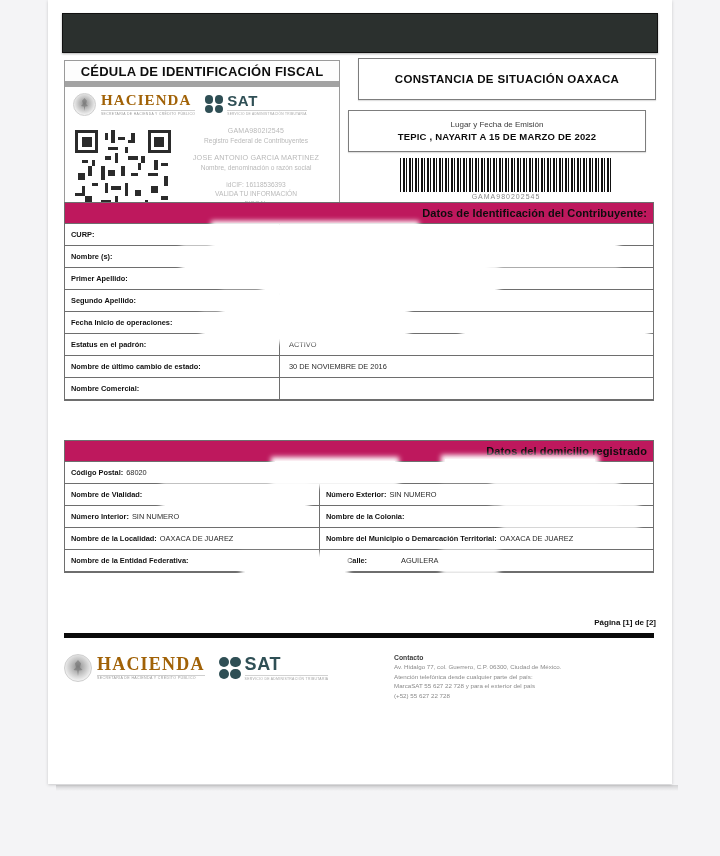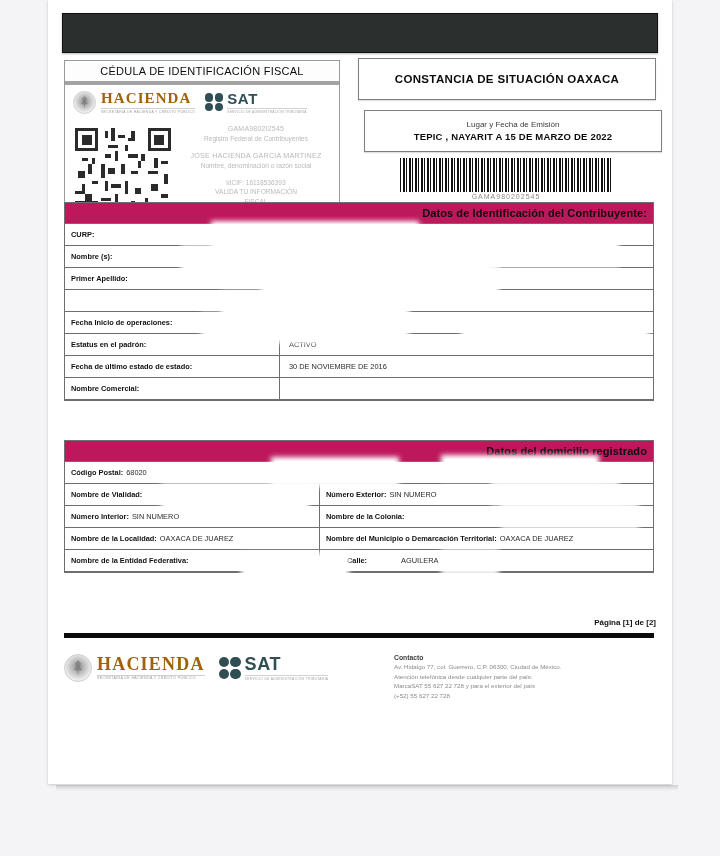--- a/index.html
+++ b/index.html
@@ -32,23 +32,23 @@
     border:1px solid #111;
     box-shadow:0 1px 2px rgba(0,0,0,.3);
   }
 
   
   .cedula{
     position:absolute;left:16px;top:60px;width:274px;height:195px;
     border:1px solid #9a9a9a;background:#fff;
   }
   .cedula-title{
-    height:20px;border-bottom:4px solid #a3a3a3;
+    height:20px;border-bottom:6px solid #a3a3a3;
     display:flex;align-items:center;justify-content:center;
-    font-size:11px;font-weight:normal;letter-spacing:.25px;color:#0d0d0d;
+    font-size:13px;font-weight:bold;letter-spacing:.25px;color:#0d0d0d;
     background:#fdfdfd;
   }
   .cedula-logos{
     display:flex;align-items:center;gap:10px;padding:6px 8px 2px 8px;
   }
   .cedula-body{
     display:flex;padding:2px 6px 4px 6px;gap:4px;
   }
   .qr-wrap{width:104px;display:flex;align-items:flex-start;justify-content:center;padding-top:2px;}
   .qr{width:96px;height:112px;opacity:.92;}
@@ -86,21 +86,21 @@
     border-top:.5px solid #d2d2d2;padding-top:1.5px;white-space:nowrap;}
 
   
   .hdr-box{
     position:absolute;border:1px solid #7d7d7d;background:#fff;
     display:flex;flex-direction:column;align-items:center;justify-content:center;
     box-shadow:0 1px 1px rgba(0,0,0,.12);
   }
   #box-constancia{left:310px;top:58px;width:296px;height:40px;}
   #box-constancia .t{font-size:11.5px;font-weight:bold;letter-spacing:.35px;color:#0c0c0c;}
-  #box-emision{left:316px;top:110px;width:296px;height:40px;}
+  #box-emision{left:300px;top:110px;width:296px;height:40px;}
   #box-emision .l1{font-size:8px;color:#3b3b3b;margin-bottom:2px;}
   #box-emision .l2{font-size:9.5px;font-weight:bold;color:#0c0c0c;letter-spacing:.2px;}
 
   
   .barcode-wrap{position:absolute;left:310px;top:158px;width:296px;text-align:center;}
   .barcode{height:34px;width:212px;margin:0 auto;
     background-image:repeating-linear-gradient(90deg,
       #111 0 1.5px,#fff 1.5px 3px,#111 3px 5px,#fff 5px 6px,
       #111 6px 6.8px,#fff 6.8px 9px,#111 9px 11px,#fff 11px 12px);
   }
@@ -247,21 +247,21 @@
           </g>
         </svg>
       </div>
 
       <div class="cedula-info">
         <div class="blk">
           <div class="rfc">GAMA9802I2545</div>
           <div>Registro Federal de Contribuyentes</div>
         </div>
         <div class="blk">
-          <div class="nm">JOSE HACIENDA GARCIA MARTINEZ</div>
+          <div class="nm">JOSE ANTONIO GARCIA MARTINEZ</div>
           <div>Nombre, denominación o razón social</div>
         </div>
         <div class="blk">
           <div>idCIF: 16118536393</div>
           <div>VALIDA TU INFORMACIÓN</div>
           <div>FISCAL</div>
         </div>
       </div>
     </div>
   </div>
@@ -302,20 +302,24 @@
 
     <div class="row">
       <div class="cell left">
         <span class="lab">Primer Apellido:</span>
         <span class="val"></span>
       </div>
         <div class="cell right"></div>
     </div>
 
     <div class="row">
+      <div class="cell left">
+        <span class="lab">Segundo Apellido:</span>
+        <span class="val"></span>
+      </div>
         <div class="cell right"></div>
     </div>
 
     <div class="row">
       <div class="cell left">
         <span class="lab">Fecha Inicio de operaciones:</span>
       </div>
       <div class="cell right">
         <span class="val">30 DE NOVIEMBRE DE 2016</span>
       </div>
@@ -325,21 +329,21 @@
       <div class="cell left">
         <span class="lab">Estatus en el padrón:</span>
       </div>
       <div class="cell right">
         <span class="val">ACTIVO</span>
       </div>
     </div>
 
     <div class="row">
       <div class="cell left">
-        <span class="lab">Fecha de último estado de estado:</span>
+        <span class="lab">Nombre de último cambio de estado:</span>
       </div>
       <div class="cell right">
         <span class="val">30 DE NOVIEMBRE DE 2016</span>
       </div>
     </div>
 
     <div class="row">
       <div class="cell left">
         <span class="lab">Nombre Comercial:</span>
       </div>

